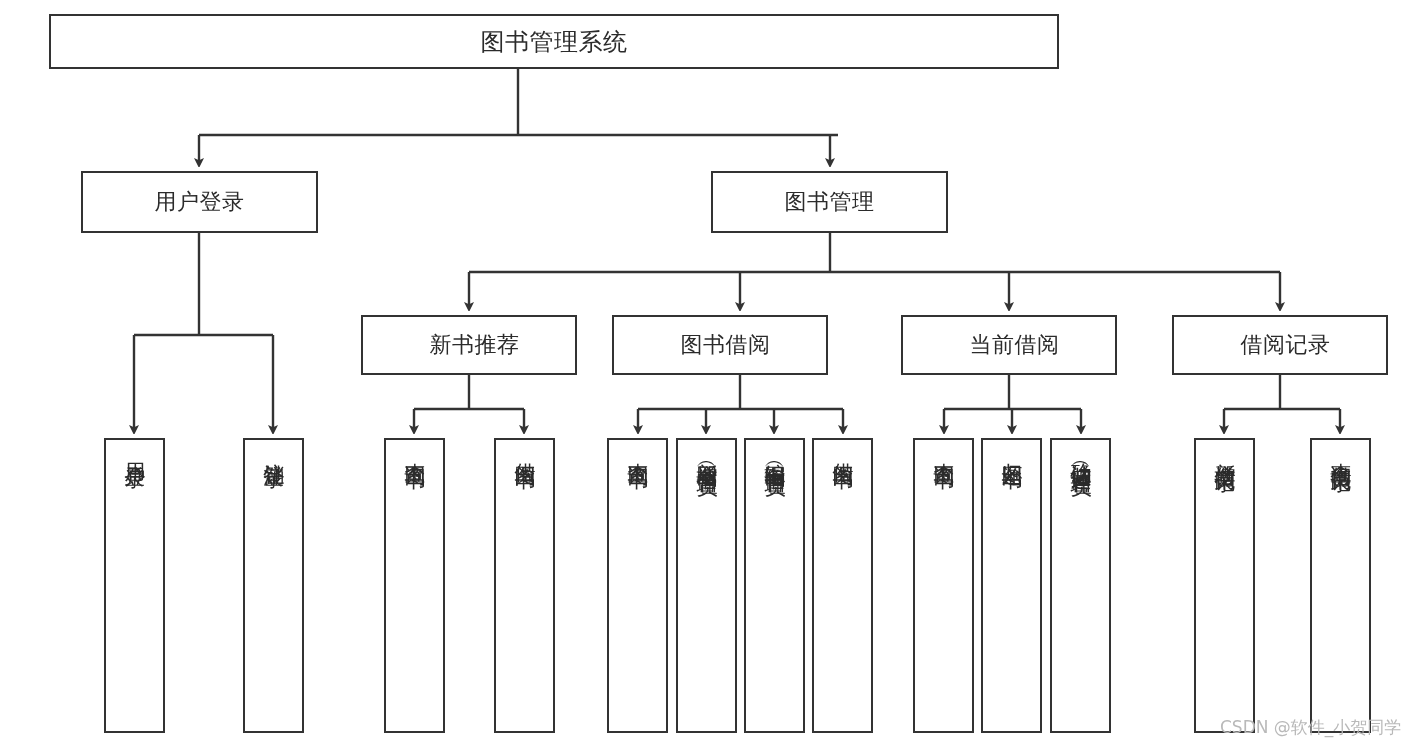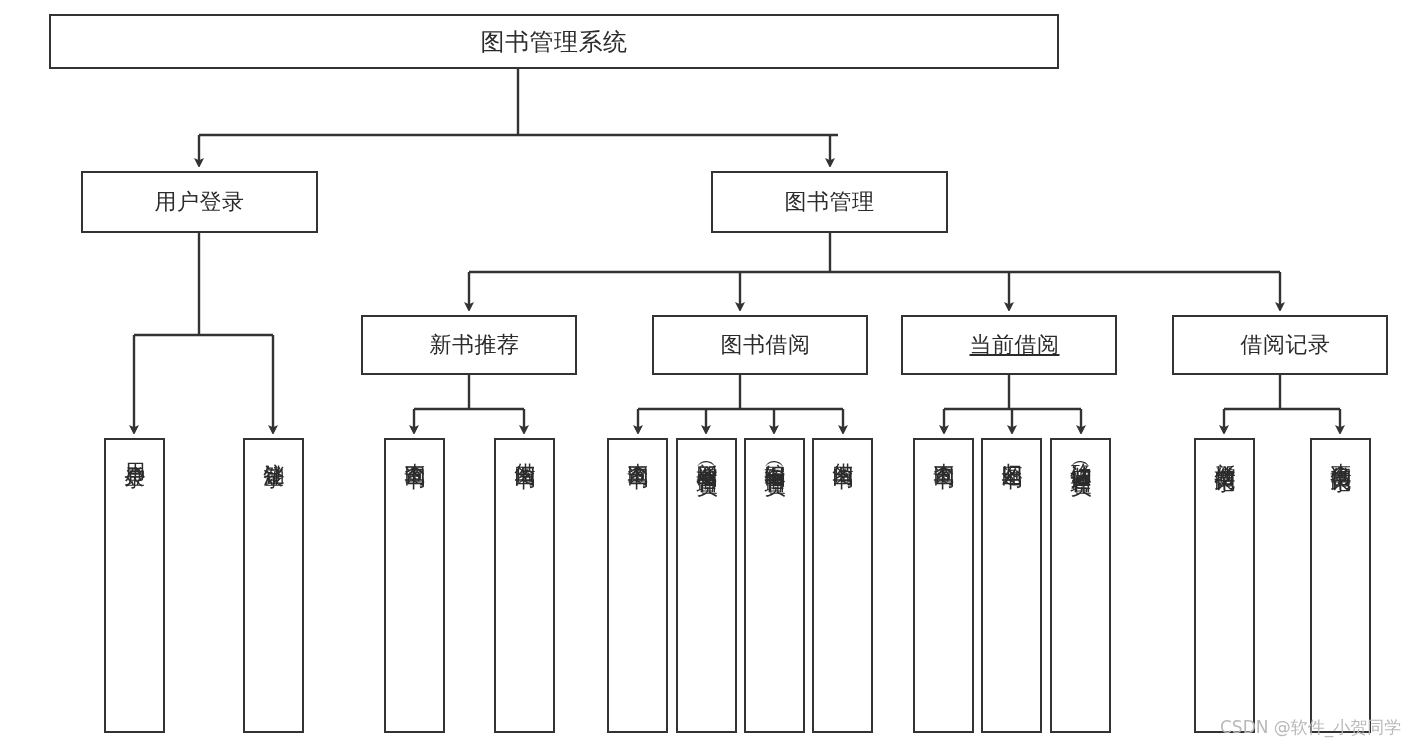--- a/index.html
+++ b/index.html
@@ -61,22 +61,22 @@
   .node.lvl2.n-book-manage { left: 711px; }
   
   .node.lvl3 {
     top: 315px;
     height: 60px;
     width: 216px;
     font-size: 22px;
     padding-left: 11px;
   }
   .node.lvl3.n-new-book { left: 361px; }
-  .node.lvl3.n-borrow { left: 652px; }
-  .node.lvl3.n-current { left: 901px; text-decoration: underline; }
+  .node.lvl3.n-borrow { left: 612px; }
+  .node.lvl3.n-current { left: 901px; }
   .node.lvl3.n-record { left: 1172px; }
   
   .node.leaf {
     top: 438px;
     height: 295px;
     width: 61px;
     font-size: 21px;
     align-items: flex-start;
     justify-content: center;
     padding-top: 6px;

